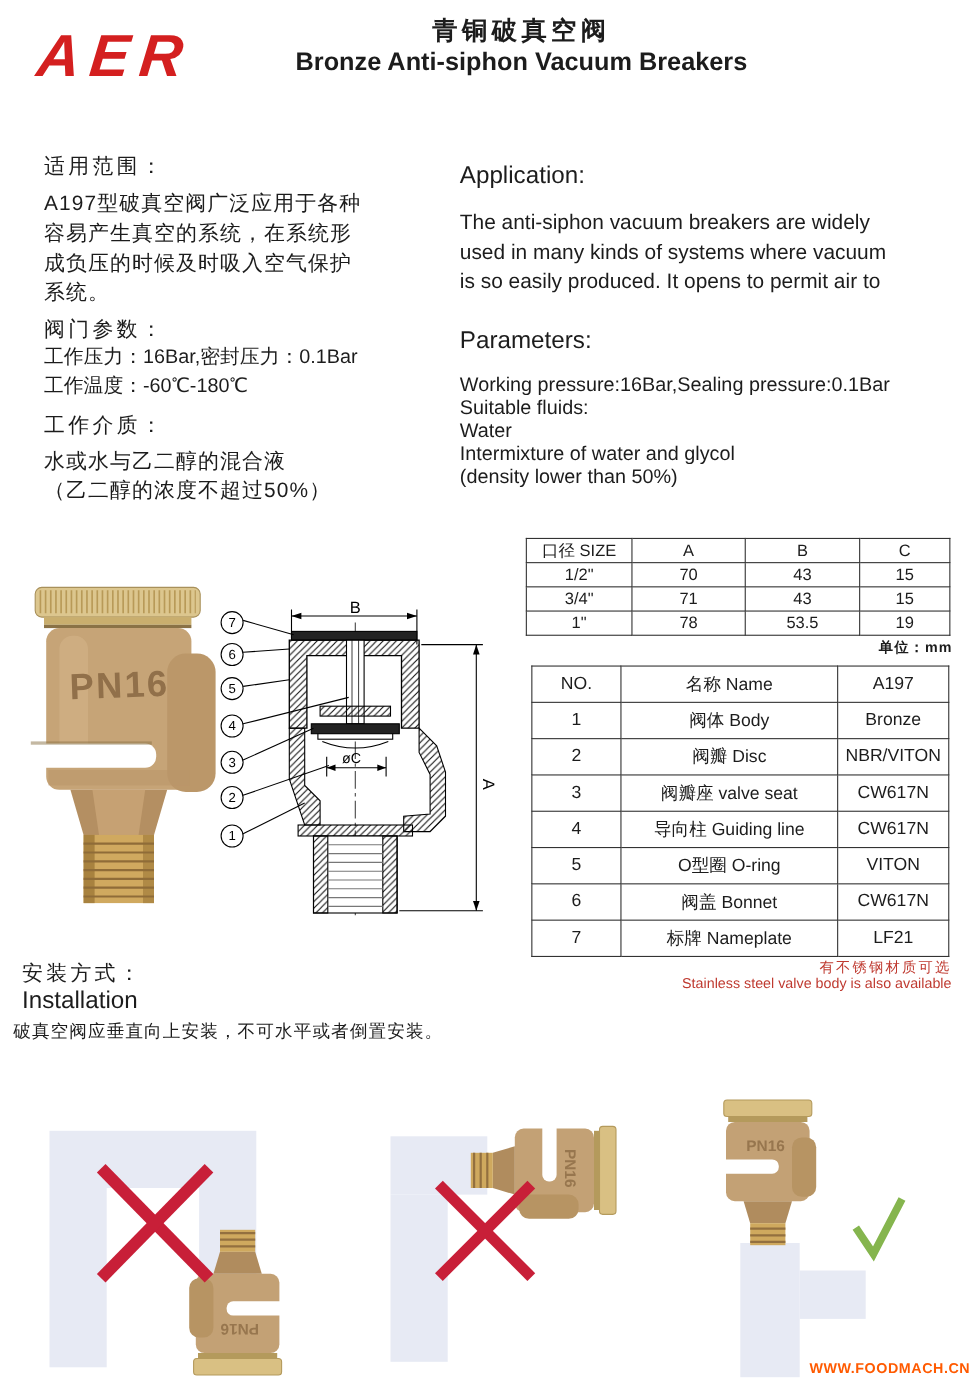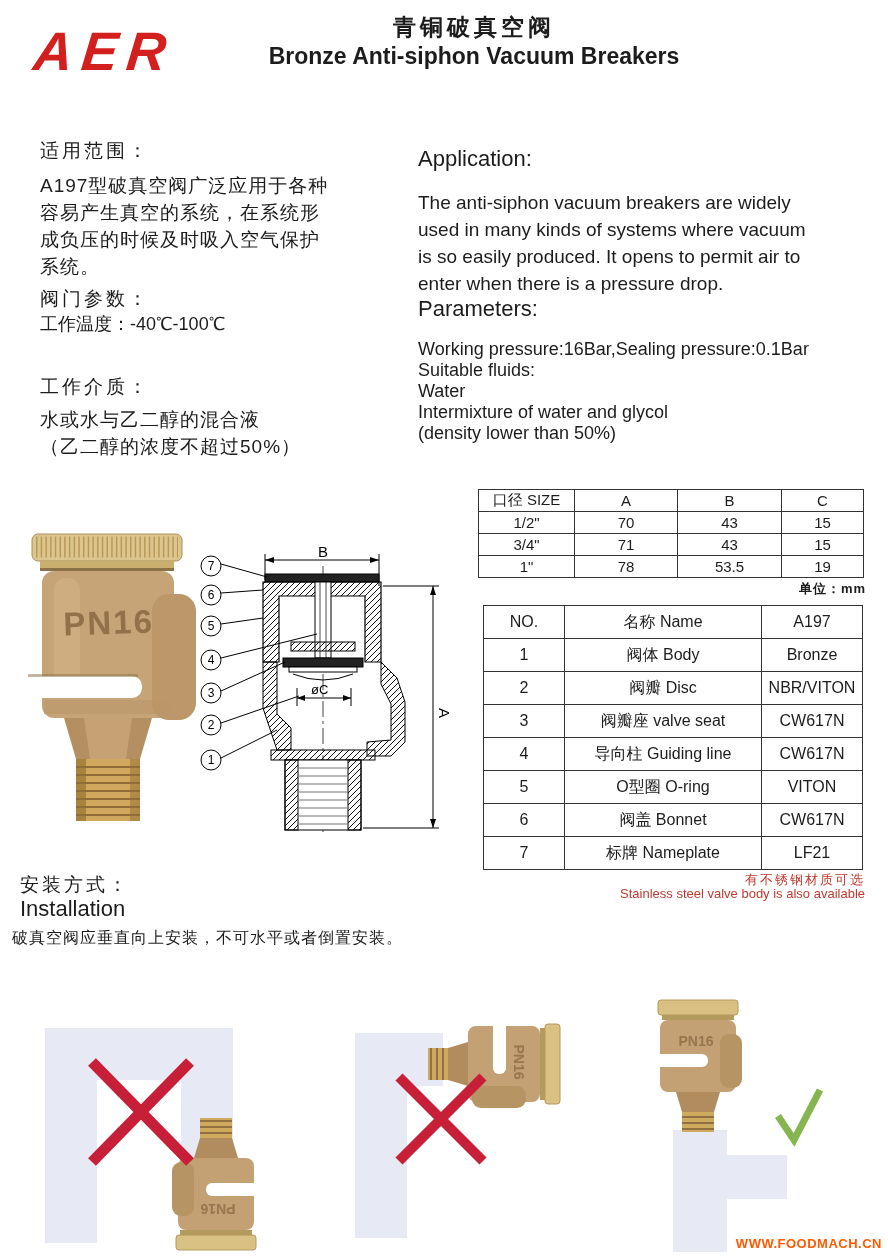--- a/index.html
+++ b/index.html
@@ -47,34 +47,34 @@
 
   <div class="abs zh-h" style="left:40px;top:138px;">适用范围：</div>
   <div class="abs zh-p" style="left:40px;top:172px;width:360px;">
     <div>A197型破真空阀广泛应用于各种</div>
     <div>容易产生真空的系统，在系统形</div>
     <div>成负压的时候及时吸入空气保护</div>
     <div>系统。</div>
   </div>
   <div class="abs zh-h" style="left:40px;top:286px;">阀门参数：</div>
   <div class="abs zh-p" style="left:40px;top:311px;width:380px;letter-spacing:0;line-height:26px;font-size:18px;">
-    <div>工作温度：-40℃-100℃</div>
+    <div>工作压力：16Bar,密封压力：0.1Bar</div>
+    <div>工作温度：-60℃-180℃</div>
   </div>
   <div class="abs zh-h" style="left:40px;top:374px;">工作介质：</div>
   <div class="abs zh-p" style="left:40px;top:406px;width:380px;line-height:27px;">
     <div>水或水与乙二醇的混合液</div>
     <div>（乙二醇的浓度不超过50%）</div>
   </div>
 
   <div class="abs en-h" style="left:418px;top:146px;">Application:</div>
   <div class="abs en-p" style="left:418px;top:189px;width:470px;">
     <div>The anti-siphon vacuum breakers are widely</div>
     <div>used in many kinds of systems where vacuum</div>
     <div>is so easily produced. It opens to permit air to</div>
-    <div>enter when there is a pressure drop.</div>
   </div>
   <div class="abs en-h" style="left:418px;top:296px;">Parameters:</div>
   <div class="abs en-tight" style="left:418px;top:339px;width:470px;">
     <div>Working pressure:16Bar,Sealing pressure:0.1Bar</div>
     <div>Suitable fluids:</div>
     <div>Water</div>
     <div>Intermixture of water and glycol</div>
     <div>(density lower than 50%)</div>
   </div>
 

